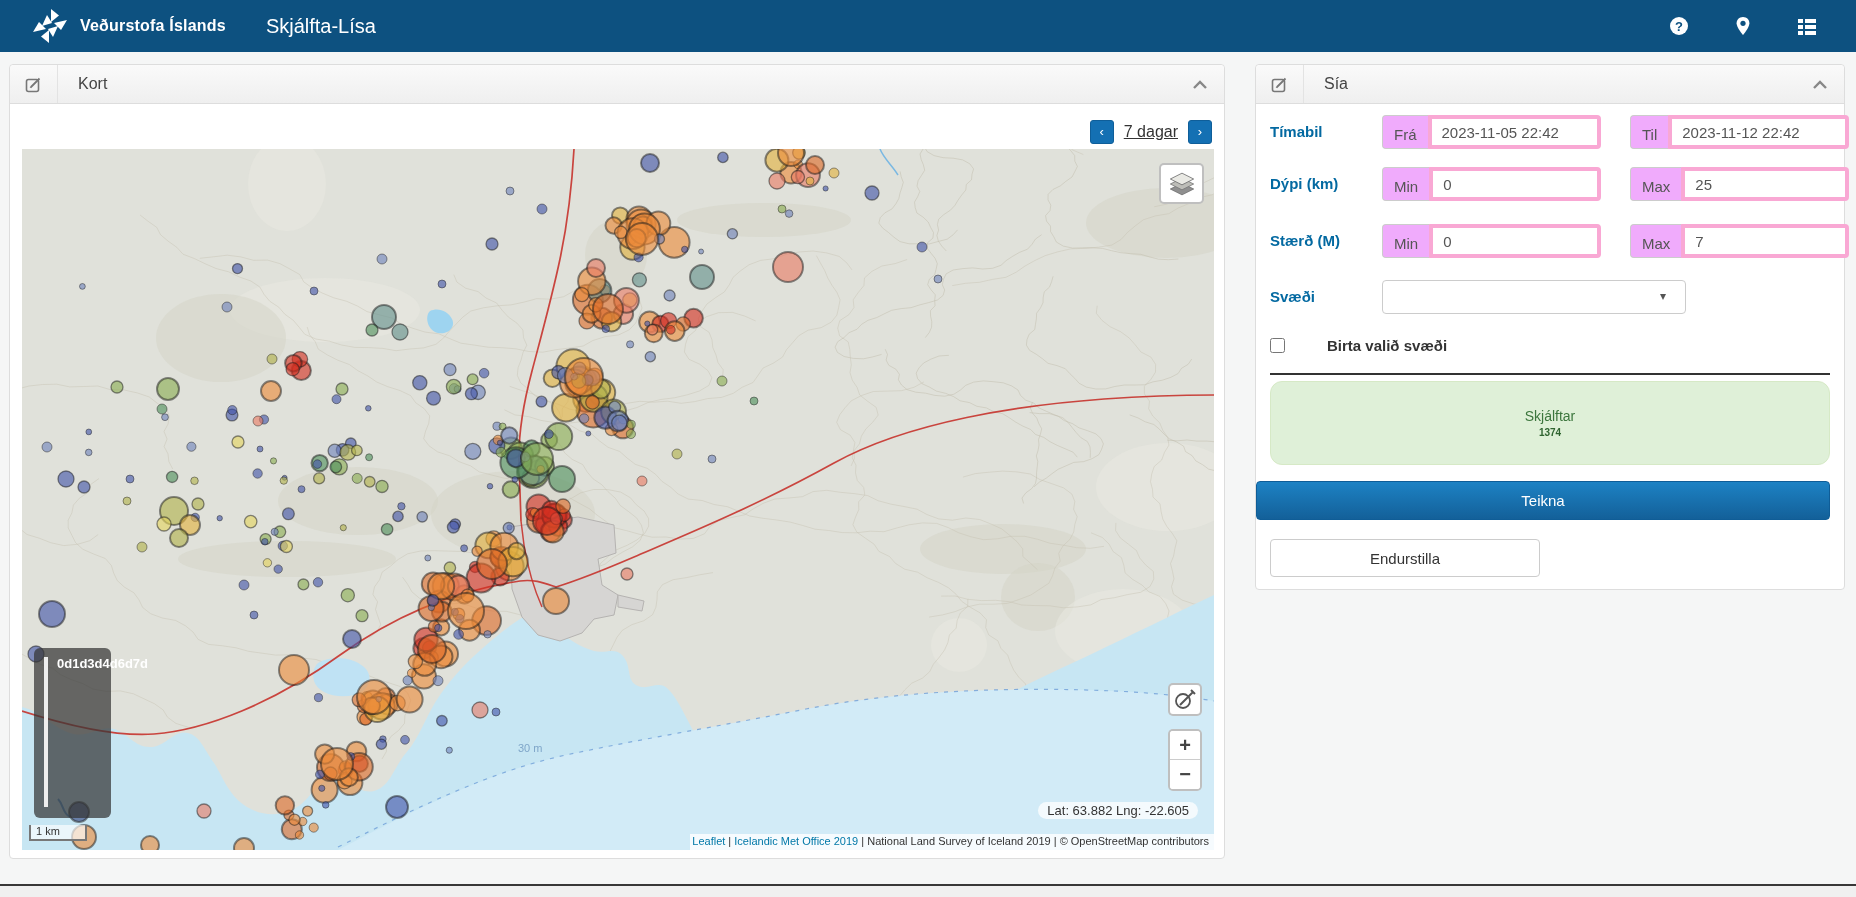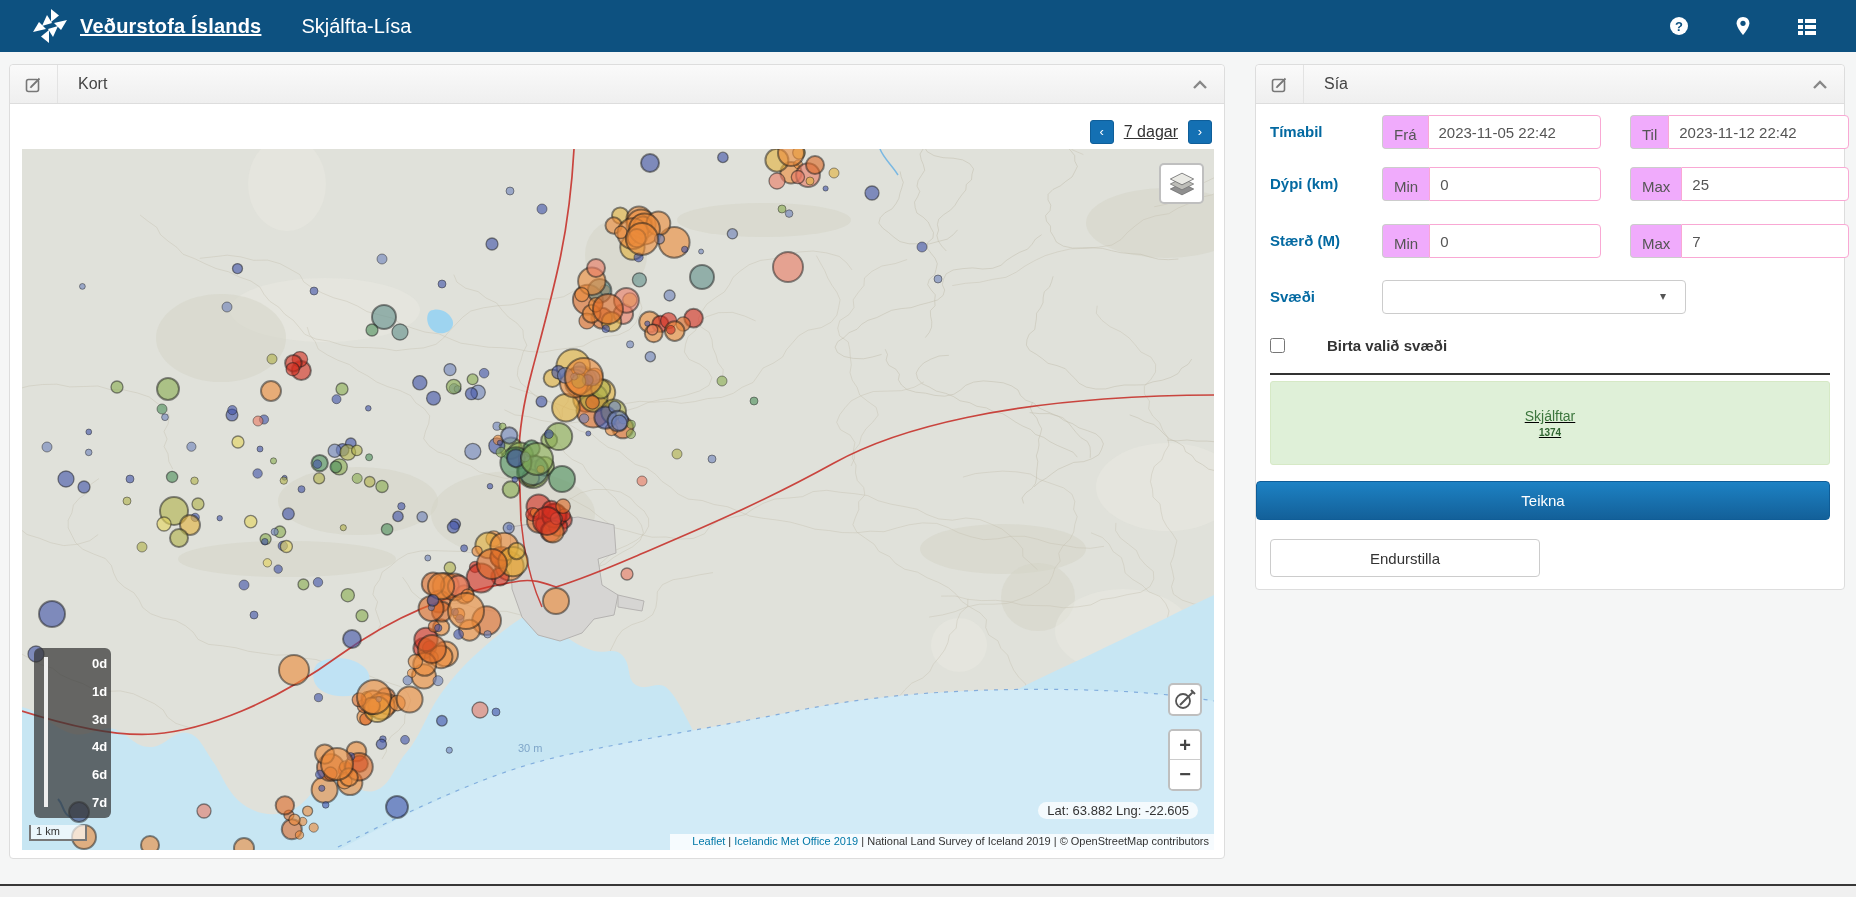--- a/index.html
+++ b/index.html
@@ -2,21 +2,21 @@
 <html><head>
 <meta charset="utf-8">
 <style>
   * { margin:0; padding:0; box-sizing:border-box; }
   body { background:#e9e9e9; font-family:"Liberation Sans", sans-serif; }
   .page { position:relative; width:1856px; height:897px; background:#f5f6f6; overflow:hidden; }
 
   
   .navbar { position:absolute; left:0; top:0; width:100%; height:52px; background:#0d5180; display:flex; align-items:center; }
   .brand-wrap { display:flex; align-items:center; margin-left:30px; }
-  .brand { color:#fff; font-size:20px; font-weight:bold; margin-left:10px; letter-spacing:.2px;text-decoration:underline; }
+  .brand { color:#fff; font-size:16px; font-weight:bold; margin-left:10px; letter-spacing:.2px; }
   .app-title { color:#fff; font-size:20px; margin-left:40px; }
   .nav-icons { position:absolute; right:39px; top:0; height:52px; display:flex; align-items:center; gap:44px; }
   .nav-icon { width:20px; height:20px; cursor:pointer; }
 
   
   .card { position:absolute; background:#fff; border:1px solid #ddd; border-radius:4px; }
   .card-hd { position:absolute; left:0; top:0; right:0; height:39px; background:linear-gradient(#fafafa,#efefef); border-bottom:1px solid #ddd; border-radius:4px 4px 0 0; display:flex; align-items:center; }
   .hd-iconcell { width:48px; height:100%; display:flex; align-items:center; justify-content:center; border-right:1px solid #e3e3e3; }
   .hd-title { font-size:16px; color:#444; padding-left:20px; }
   .hd-chevron { position:absolute; right:16px; top:14px; cursor:pointer; }
@@ -36,44 +36,44 @@
   .leaflet-btn { position:absolute; background:#fff; border:2px solid rgba(0,0,0,.25); border-radius:5px; cursor:pointer; }
   #layers-ctl { right:10px; top:14px; width:45px; height:41px; display:flex; align-items:center; justify-content:center; }
   #draw-ctl   { right:12px; bottom:134px; width:34px; height:33px; display:flex; align-items:center; justify-content:center; }
   #zoom-ctl   { right:12px; bottom:59px; width:34px; height:62px; padding:0; }
   .zbtn { width:100%; height:29px; text-align:center; font-size:20px; font-weight:bold; color:#444; line-height:28px; cursor:pointer; background:#fff; }
   .zbtn:first-child { border-bottom:1px solid #ccc; border-radius:3px 3px 0 0; }
   .zbtn:last-child { border-radius:0 0 3px 3px; }
 
   #latlng { position:absolute; right:16px; bottom:31px; background:rgba(255,255,255,.75); border-radius:9px; font-size:13px; color:#333; padding:1px 9px; }
 
-  #attribution { position:absolute; right:0; bottom:0; height:16px; background:rgba(255,255,255,.8); font-size:11px; color:#333; padding:1px 5px 0 22px; white-space:pre; }
+  #attribution { position:absolute; right:0; bottom:0; height:16px; background:rgba(255,255,255,.8); font-size:11px; color:#333; padding:1px 5px 0 2px; white-space:pre; }
   #attribution .alink { color:#0078A8; cursor:pointer; }
 
   #legend { position:absolute; left:12px; bottom:32px; width:77px; background:rgba(52,52,52,.72); border-radius:6px; padding:9px 8px 9px 10px; display:flex; gap:9px; }
   #legend .bar { width:24px; height:150px; border:2px solid #eee; background:linear-gradient(#bd1a21,#e0452b,#ef7d28,#eec84a,#a9bd48,#57a053,#3f7f78,#3a57ab,#2e3f96); }
-  #legend .lbls { display:flex; flex-direction:column; justify-content:space-between; height:152px;margin-left:35px; }
+  #legend .lbls { display:flex; flex-direction:row; justify-content:space-between; height:152px; }
   #legend .lbls span { color:#fff; font-size:13px; font-weight:bold; line-height:13px; }
 
   #scalebar { position:absolute; left:7px; bottom:9px; width:58px; height:16px; border:2px solid #777; border-top:none; background:rgba(255,255,255,.65); font-size:11px; color:#333; line-height:12px; padding-left:5px; }
 
   
   .frow { position:absolute; left:14px; right:11px; height:34px; }
   .flabel { position:absolute; left:0; top:8px; font-size:15px; font-weight:bold; color:#0369a1; }
   .igroup { position:absolute; top:0; width:219px; height:34px; display:flex; }
   .iaddon { background:#f0abfc; border:1px solid #ccc; border-right:none; border-radius:4px 0 0 4px; color:#555; font-size:15px; padding:10px 11px; white-space:nowrap; }
-  .igroup input { flex:1; min-width:0; border:1px solid #f9a8d4; border-radius:0 4px 4px 0; font-size:15px; color:#555; padding:8px 10px; font-family:"Liberation Sans", sans-serif; outline:none; }
+  .igroup input { flex:1; min-width:0; border:4px solid #f9a8d4; border-radius:0 4px 4px 0; font-size:15px; color:#555; padding:8px 10px; font-family:"Liberation Sans", sans-serif; outline:none; }
   .g1 { left:112px; } .g2 { left:360px; }
   select.area { position:absolute; left:112px; top:0; width:304px; height:34px; border:1px solid #ccc; border-radius:4px; background:#fff; color:#555; font-size:15px; appearance:none; -webkit-appearance:none; padding:0 10px; outline:none; }
   .sel-arrow { position:absolute; left:390px; top:9px; pointer-events:none; color:#555; font-size:12px; }
   .chkrow { position:absolute; left:14px; top:272px; display:flex; align-items:center; gap:8px; }
   .chkrow input { width:15px; height:15px; cursor:pointer; }
   .chkrow label { font-size:15px; font-weight:bold; color:#333;margin-left:34px; }
   .fdivider { position:absolute; left:14px; right:14px; top:308px; border-top:2px solid #333; }
-  .result-box { position:absolute; left:14px; right:14px; top:316px; height:84px; background:#dff0d8; border:1px solid #d6e9c6; border-radius:3px; display:flex; flex-direction:column; align-items:center; justify-content:center; gap:3px;text-decoration:underline; }
+  .result-box { position:absolute; left:14px; right:14px; top:316px; height:84px; background:#dff0d8; border:1px solid #d6e9c6; border-radius:12px; display:flex; flex-direction:column; align-items:center; justify-content:center; gap:3px; }
   .result-box .rl { color:#3c763d; font-size:14px; }
   .result-box .rv { color:#2f6430; font-size:10px; font-weight:bold;text-align:center; }
   .btn-primary { position:absolute; left:0; right:14px; top:416px; height:39px; background:linear-gradient(#1d82c4,#136099); border:1px solid #0f5d97; border-radius:4px; color:#fff; font-size:15px; font-family:"Liberation Sans", sans-serif; cursor:pointer; }
   .btn-default { position:absolute; left:14px; top:474px; width:270px; height:38px; background:#fff; border:1px solid #ccc; border-radius:4px; color:#333; font-size:15px; font-family:"Liberation Sans", sans-serif; cursor:pointer; }
 
   .footer-line { position:absolute; left:0; top:884px; width:100%; height:2px; background:#383838; }
   .footer-strip { position:absolute; left:0; top:886px; width:100%; height:11px; background:#f0f0f0; }
 </style>
 </head>
 <body>

